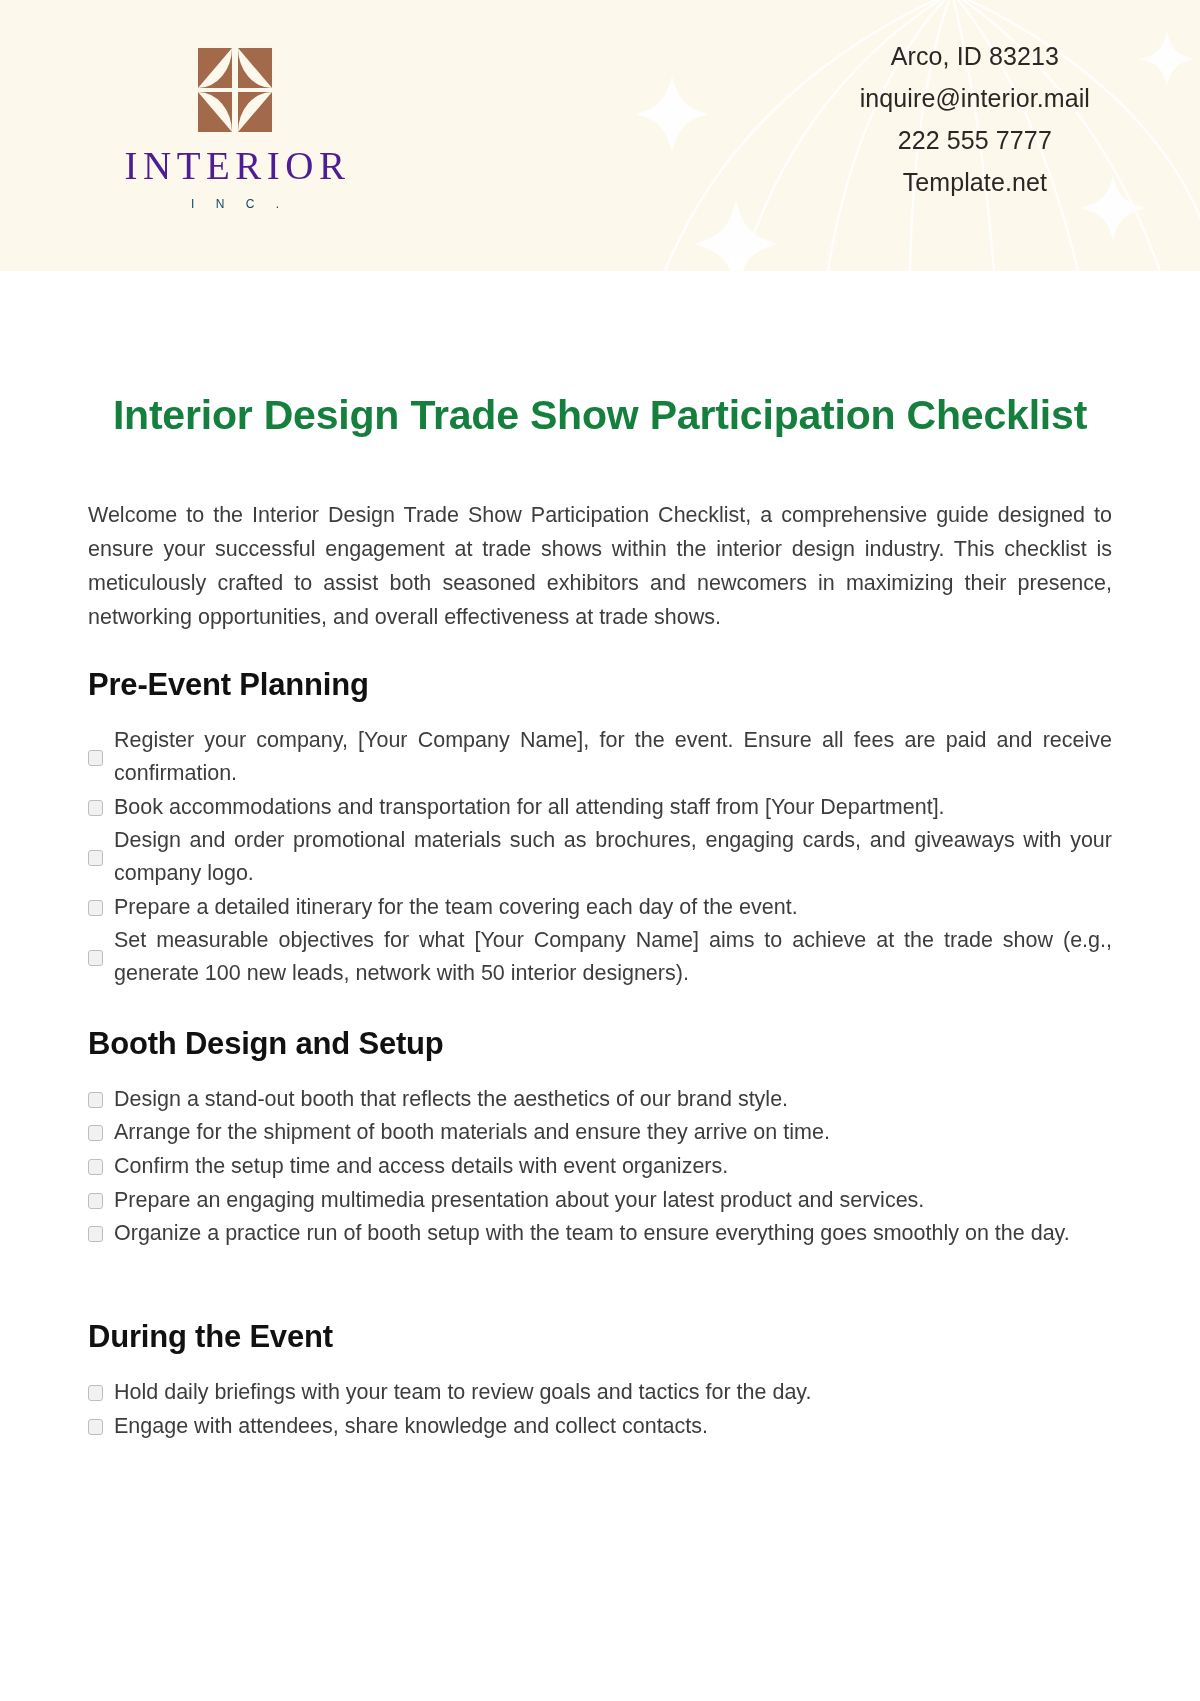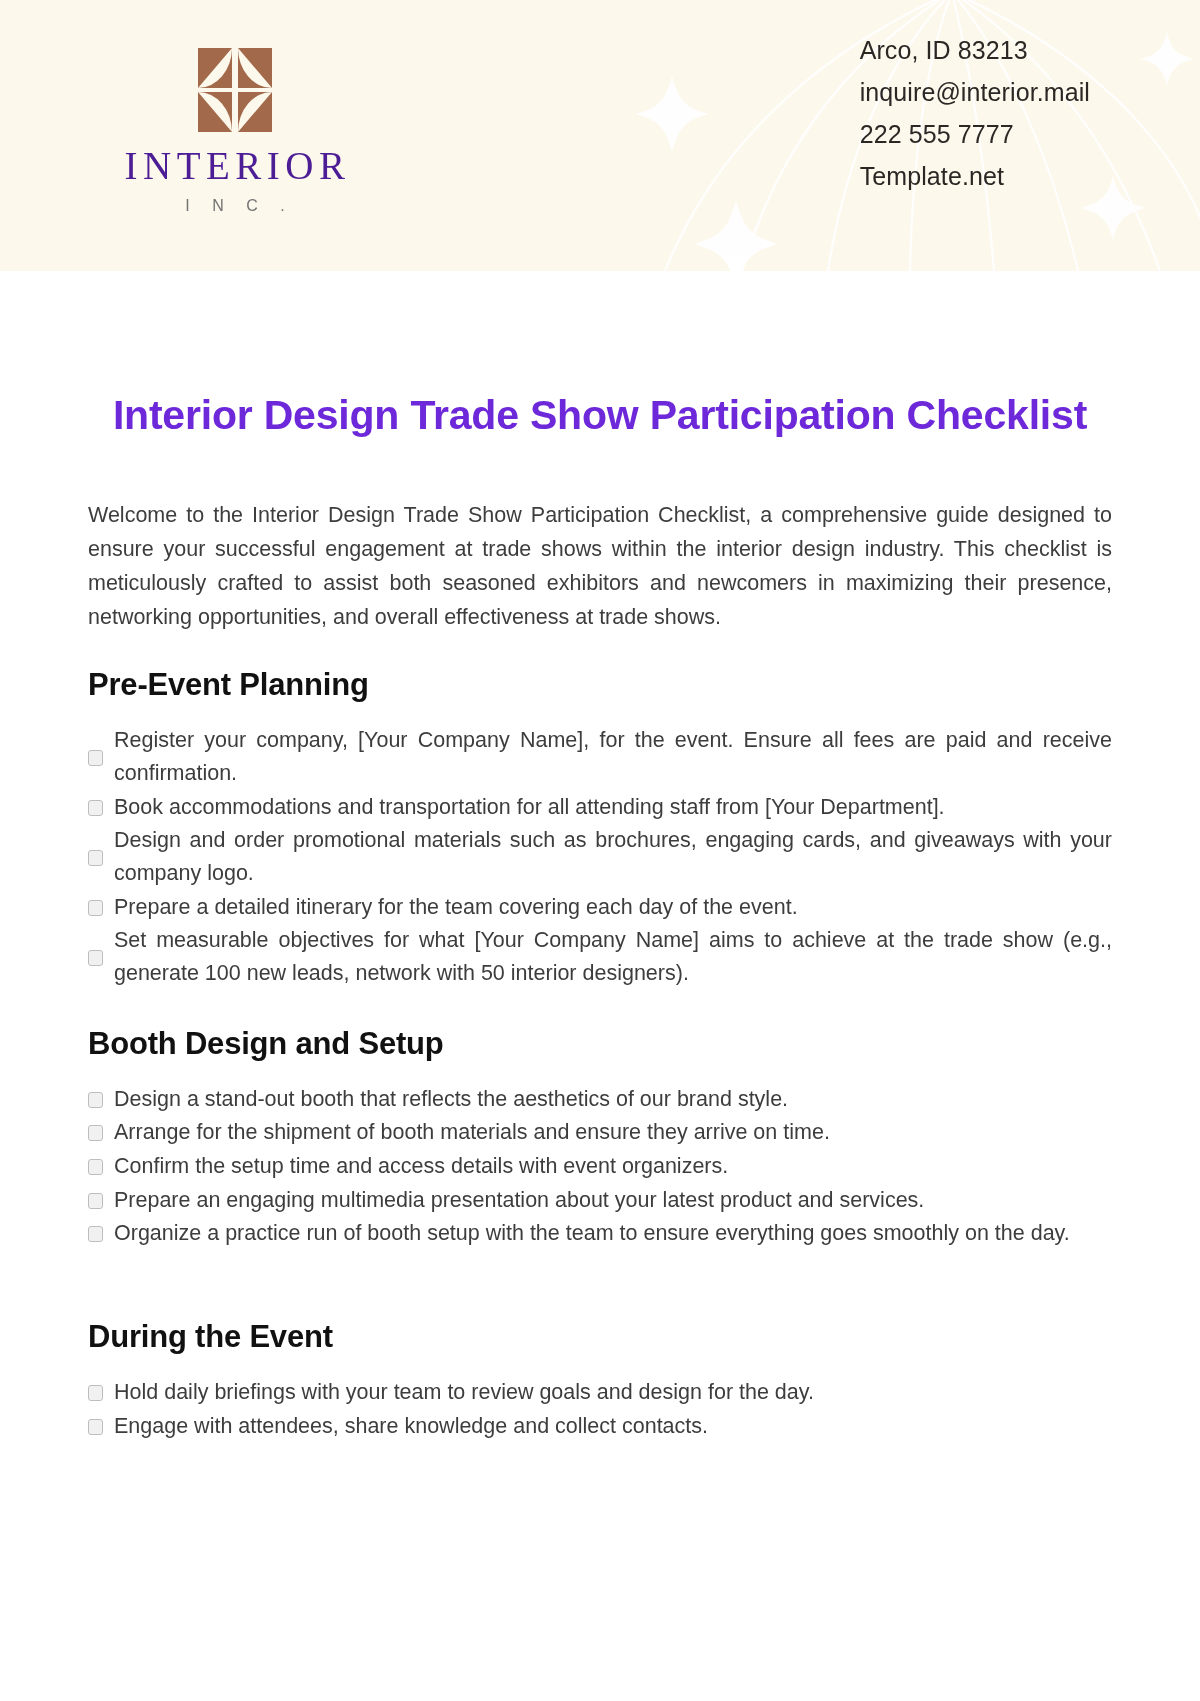--- a/index.html
+++ b/index.html
@@ -65,33 +65,33 @@
     font-size: 39px;
     letter-spacing: 5.5px;
     color: #4c1d95;
     line-height: 1;
     padding-left: 5px;
     white-space: nowrap;
   }
 
   .logo-sub {
     font-family: "Liberation Sans", sans-serif;
-    font-size: 16px;
+    font-size: 12px;
     letter-spacing: 9px;
-    color: #737373;
+    color: #0c4a6e;
     margin-top: 12px;
     padding-left: 9px;
   }
 
   
   .contact {
     position: absolute;
     right: 110px;
-    top: 38px;
-    text-align: left;
+    top: 44px;
+    text-align: center;
     line-height: 1;
   }
 
   .contact-line {
     font-size: 25px;
     color: #2b2724;
     margin-bottom: 17px;
     letter-spacing: 0.1px;
   }
   .contact-line:last-child { margin-bottom: 0; }
@@ -99,21 +99,21 @@
   
   .doc {
     padding: 0 88px;
   }
 
   .doc-title {
     font-size: 41px;
     font-weight: bold;
     line-height: 1.28;
     text-align: center;
-    color: #6d28d9;
+    color: #15803d;
     margin-top: 118px;
     letter-spacing: -0.2px;
   }
 
   .intro {
     font-size: 21.5px;
     line-height: 1.58;
     color: #3d3d3d;
     text-align: justify;
     margin-top: 58px;
@@ -264,21 +264,21 @@
     <li class="check-item">
       <span class="checkbox"></span>
       <span class="check-text">Organize a practice run of booth setup with the team to ensure everything goes smoothly on the day.</span>
     </li>
   </ul>
 
   <h2 class="section-heading s3">During the Event</h2>
   <ul class="check-list">
     <li class="check-item one-line">
       <span class="checkbox"></span>
-      <span class="check-text">Hold daily briefings with your team to review goals and design for the day.</span>
+      <span class="check-text">Hold daily briefings with your team to review goals and tactics for the day.</span>
     </li>
     <li class="check-item one-line">
       <span class="checkbox"></span>
       <span class="check-text">Engage with attendees, share knowledge and collect contacts.</span>
     </li>
   </ul>
 
 </main>
 
 </body></html>

